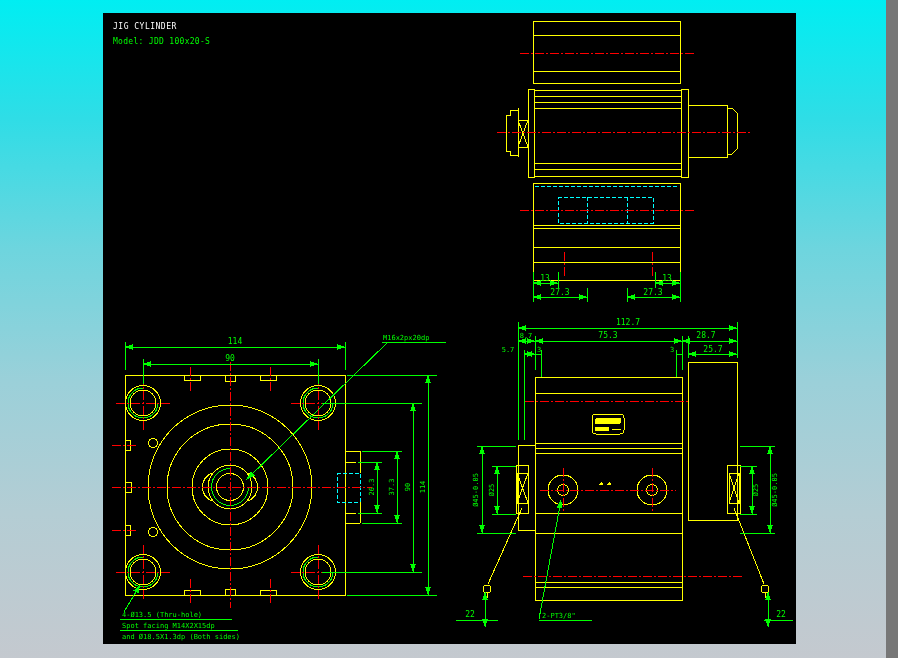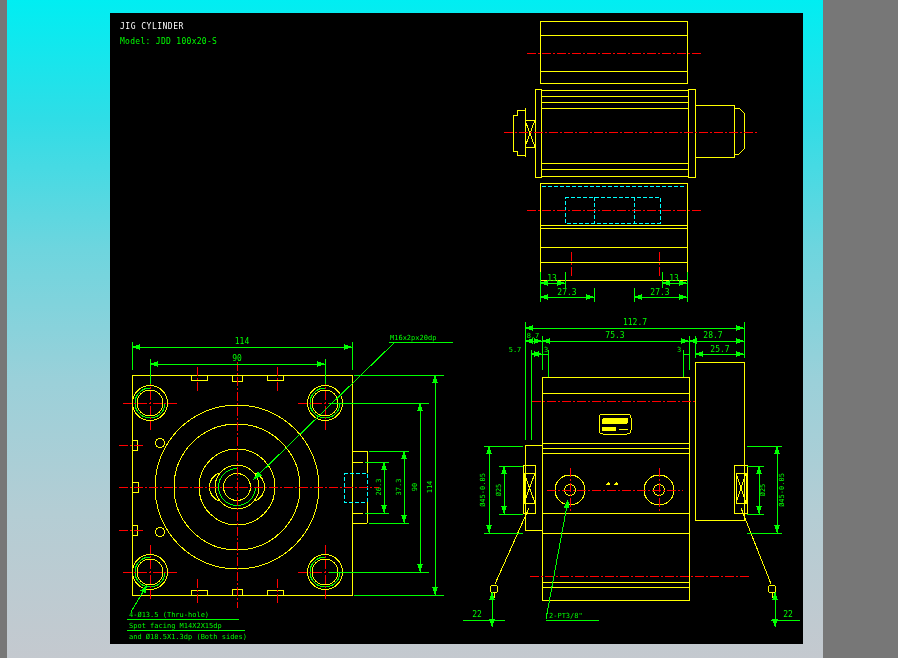--- a/index.html
+++ b/index.html
@@ -1,18 +1,18 @@
 <!DOCTYPE html>
 <html><head>
 <meta charset="utf-8">
 <style>
   html,body{margin:0;padding:0;background:#777;}
-  #stage{position:relative;width:816px;height:658px;overflow:hidden;
+  #stage{position:relative;width:886px;height:658px;overflow:hidden;
     background:linear-gradient(180deg,#00eef2 0%,#2fdde6 18%,#6ed5de 38%,#9bd0d9 58%,#b4cdd4 78%,#c4c9cf 100%);
-    font-family:"DejaVu Sans Mono",monospace;margin-left:7px;}
+    font-family:"DejaVu Sans Mono",monospace;}
   svg{position:absolute;left:0;top:0;shape-rendering:crispEdges;}
   .obj{stroke:#ffff00;fill:none;stroke-width:1;}
   .objf{fill:#ffff00;stroke:none;}
   .cen{stroke:#ff0000;fill:none;stroke-width:1;stroke-dasharray:9 2 2 2;}
   .hid{stroke:#00ffff;fill:none;stroke-width:1;stroke-dasharray:4 2;}
   .dim{stroke:#00ff00;fill:none;stroke-width:1;}
   .ylead{stroke:#ffff00;fill:none;stroke-width:1;}
   .dt{font-family:"DejaVu Sans Mono",monospace;font-size:8px;fill:#00ff00;}
   .dts{font-family:"DejaVu Sans Mono",monospace;font-size:7px;fill:#00ff00;}
   .tt{font-family:"DejaVu Sans Mono",monospace;font-size:8px;letter-spacing:.5px;fill:#ffffff;}

